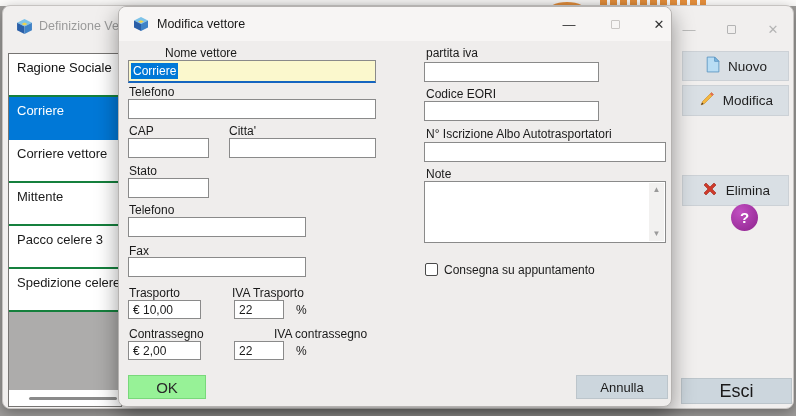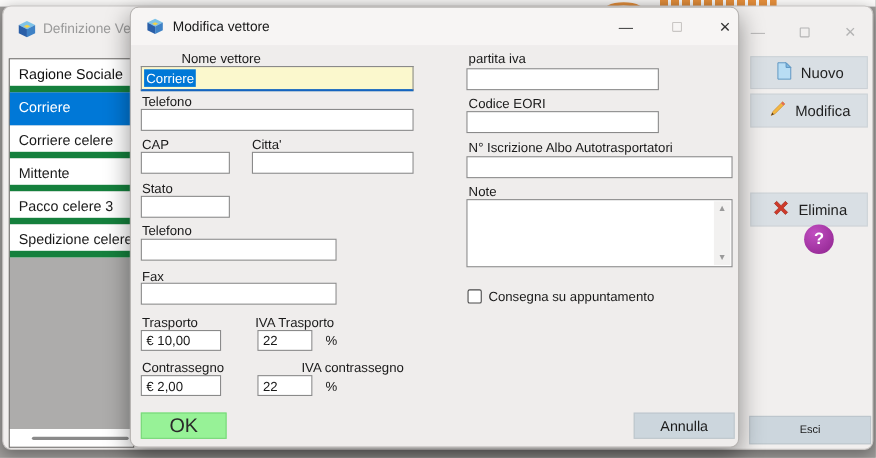--- a/index.html
+++ b/index.html
@@ -18,38 +18,38 @@
      border:1px solid #c6c3c1; border-radius:8px; z-index:1; overflow:hidden;
      box-shadow:0 4px 14px rgba(0,0,0,0.35); }
   .bw-title { left:36px; top:13px; font-size:12.5px; color:#9a9a9a; white-space:nowrap; }
   .app-icon { width:17px; height:17px; }
   .winctrl { display:flex; align-items:center; justify-content:center; width:28px; height:26px;
      font-size:13px; color:#b4b4b4; }
   .winctrl .maxbox { width:9px; height:9px; border:1px solid currentColor; border-radius:1px; }
 
   
   #grid { left:5px; top:47px; width:114px; height:354px; background:#adacab; border:1px solid #767472; }
-  .grid-row { height:30px; line-height:27px; padding-left:8px; background:#ffffff;
-     border-bottom:6px solid #15803d; font-size:13px; color:#1a1a1a;
+  .grid-row { height:43px; line-height:27px; padding-left:8px; background:#ffffff;
+     border-bottom:2px solid #15803d; font-size:13px; color:#1a1a1a;
      white-space:nowrap; overflow:hidden; }
   .grid-row.header { font-size:13px; color:#111; }
   .grid-row.selected { background:#0078d7; color:#ffffff; border-bottom-color:#0078d7; }
   #grid-hscroll { left:0; top:336px; width:112px; height:16px; background:#ffffff; }
   #grid-hthumb { left:20px; top:7px; width:88px; height:3px; background:#8a8a8a; border-radius:2px; }
 
   
   .side-btn { left:679px; width:107px; background:#d9dfe4; border:1px solid rgba(0,0,0,0.06);
      display:flex; align-items:center; justify-content:center; gap:7px;
      font-size:13.5px; color:#1f1f1f; cursor:default; }
   #help-circle { left:728px; top:198px; width:27px; height:27px; border-radius:50%;
      background:radial-gradient(circle at 35% 30%, #c14fc1, #8d228d); color:#fff;
      font-size:15px; font-weight:bold; display:flex; align-items:center; justify-content:center; }
   #esci-btn { left:678px; top:372px; width:111px; height:26px; background:#ccd6dd;
      border:1px solid rgba(0,0,0,0.08); display:flex; align-items:center; justify-content:center;
-     font-size:10px; color:#1a1a1a; }
+     font-size:18px; color:#1a1a1a; }
 
   
   #dialog { left:118px; top:6px; width:554px; height:401px; background:#efedec;
      border:1px solid #b5b2b0; border-radius:8px; z-index:2; overflow:hidden;
      box-shadow:0 8px 22px rgba(0,0,0,0.4); }
   #dialog-titlebar { left:0; top:0; width:100%; height:34px; background:#f7f5f4; }
   #dialog-title { left:38px; top:10px; font-size:12.5px; color:#1a1a1a; }
   .dctrl { display:flex; align-items:center; justify-content:center; width:32px; height:34px; font-size:13px; color:#333; }
   .dctrl.disabled { color:#c9c6c4; }
   .dctrl .maxbox { width:9px; height:9px; border:1px solid currentColor; border-radius:1px; }
@@ -61,21 +61,21 @@
   #nome-fld { background:#fbf8cd; border:1px solid #8a8a8a; border-bottom:2px solid #1565c0;
      font-size:12px; display:flex; align-items:center; padding:0 2px; }
   #nome-fld .sel { background:#0078d7; color:#ffffff; padding:1px 2px; }
   #note-area { background:#ffffff; border:1px solid #8a8a8a; }
   #note-scroll { position:absolute; right:1px; top:1px; width:15px; height:58px; background:#f2f1f0;
      display:flex; flex-direction:column; justify-content:space-between; align-items:center; }
   .scroll-arrow { font-size:8px; color:#9a9a9a; line-height:10px; padding:2px 0; }
   #cb-box { width:13px; height:13px; background:#fff; border:1px solid #4a4a4a; border-radius:2px; }
   #ok-btn { left:9px; top:368px; width:78px; height:24px; background:#97f297;
      border:1px solid #79d87b; display:flex; align-items:center; justify-content:center;
-     font-size:18px; color:#2a2a2a; }
+     font-size:15px; color:#2a2a2a; }
   #annulla-btn { left:457px; top:368px; width:92px; height:24px; background:#ccd6dd;
      border:1px solid rgba(0,0,0,0.08); display:flex; align-items:center; justify-content:center;
      font-size:13px; color:#1a1a1a; }
 </style>
 </head>
 <body>
 
 <div class="abs" id="behind-strip">
   <div class="abs" id="behind-arc"></div>
   <div class="abs" id="behind-stripes"></div>
@@ -95,21 +95,21 @@
 
   <div class="abs winctrl" style="left:672px; top:10px;">—</div>
   <div class="abs winctrl" style="left:714px; top:10px;">
       <span class="maxbox"></span>
     </div>
   <div class="abs winctrl" style="left:756px; top:10px;">✕</div>
 
   <div class="abs" id="grid">
     <div class="grid-row header">Ragione Sociale</div>
     <div class="grid-row selected">Corriere</div>
-    <div class="grid-row">Corriere celere</div>
+    <div class="grid-row">Corriere vettore</div>
     <div class="grid-row">Mittente</div>
     <div class="grid-row">Pacco celere 3</div>
     <div class="grid-row">Spedizione celere</div>
     <div class="abs" id="grid-hscroll">
       <div class="abs" id="grid-hthumb"></div>
     </div>
   </div>
 
   <div class="abs side-btn" style="top:45px; height:30px;">
     <span>

